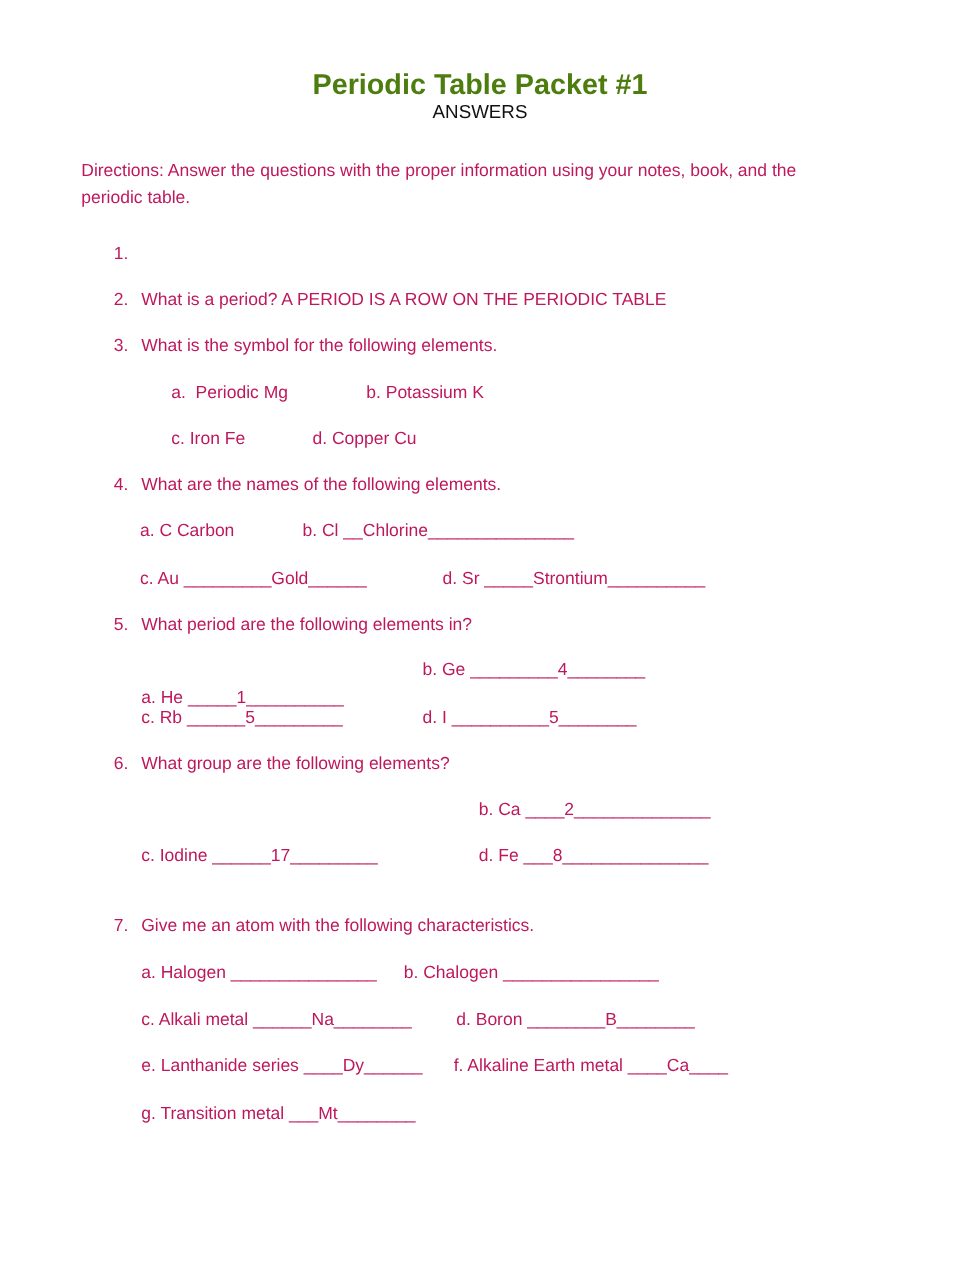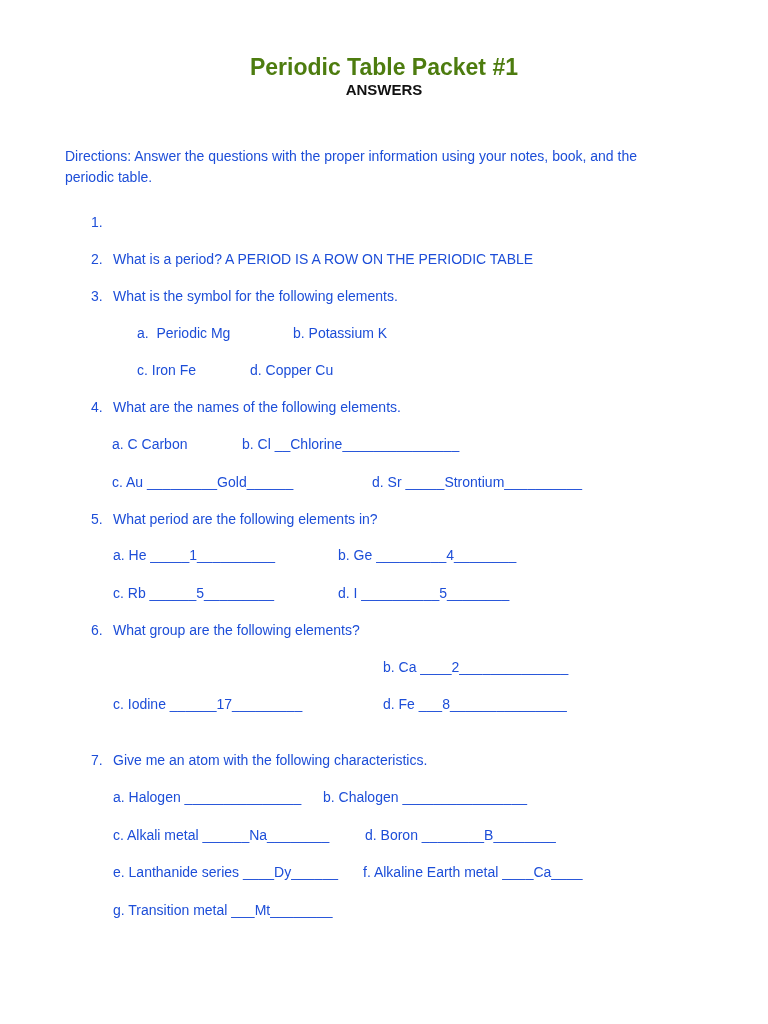--- a/index.html
+++ b/index.html
@@ -14,22 +14,21 @@
     background: #ffffff;
     font-family: "Liberation Sans", "DejaVu Sans", sans-serif;
     color: #1c1c1c;
     overflow: hidden;
   }
   .abs {
     position: absolute;
     white-space: pre;
     font-size: 14px;
     line-height: 20px;
-    color: #1d4ed8;
-    margin-top: 20px;
+    color: #be185d;
   }
   .doc-title {
     position: absolute;
     top: 54px;
     left: 64px;
     width: 640px;
     text-align: center;
     font-size: 23px;
     line-height: 26px;
     font-weight: bold;
@@ -37,21 +36,21 @@
     white-space: pre;
   }
   .doc-subtitle {
     position: absolute;
     top: 81px;
     left: 64px;
     width: 640px;
     text-align: center;
     font-size: 15px;
     line-height: 18px;
-    font-weight: bold;
+    font-weight: normal;
     color: #111111;
     white-space: pre;
   }
   .directions-line1 { top: 126px; left: 65px; }
   .directions-line2 { top: 147px; left: 65px; }
   .qnum { left: 91px; }
   .qtext { left: 113px; }
 </style>
 </head>
 <body>
@@ -74,25 +73,25 @@
   <div class="abs" style="top:303px; left:137px">a.  Periodic Mg</div>
   <div class="abs" style="top:303px; left:293px">b. Potassium K</div>
   <div class="abs" style="top:340px; left:137px">c. Iron Fe</div>
   <div class="abs" style="top:340px; left:250px">d. Copper Cu</div>
 
   <div class="abs qnum" style="top:377px">4.</div>
   <div class="abs qtext" style="top:377px">What are the names of the following elements.</div>
   <div class="abs" style="top:414px; left:112px">a. C Carbon</div>
   <div class="abs" style="top:414px; left:242px">b. Cl __Chlorine_______________</div>
   <div class="abs" style="top:452px; left:112px">c. Au _________Gold______</div>
-  <div class="abs" style="top:452px; left:372px">d. Sr _____Strontium__________</div>
+  <div class="abs" style="top:452px; left:354px">d. Sr _____Strontium__________</div>
 
   <div class="abs qnum" style="top:489px">5.</div>
   <div class="abs qtext" style="top:489px">What period are the following elements in?</div>
-  <div class="abs" style="top:525px; left:113px">a. He _____1__________</div>
+  <div class="abs" style="top:547px; left:113px">a. He _____1__________</div>
   <div class="abs" style="top:525px; left:338px">b. Ge _________4________</div>
   <div class="abs" style="top:563px; left:113px">c. Rb ______5_________</div>
   <div class="abs" style="top:563px; left:338px">d. I __________5________</div>
 
   <div class="abs qnum" style="top:600px">6.</div>
   <div class="abs qtext" style="top:600px">What group are the following elements?</div>
   <div class="abs" style="top:637px; left:383px">b. Ca ____2______________</div>
   <div class="abs" style="top:674px; left:113px">c. Iodine ______17_________</div>
   <div class="abs" style="top:674px; left:383px">d. Fe ___8_______________</div>
 

